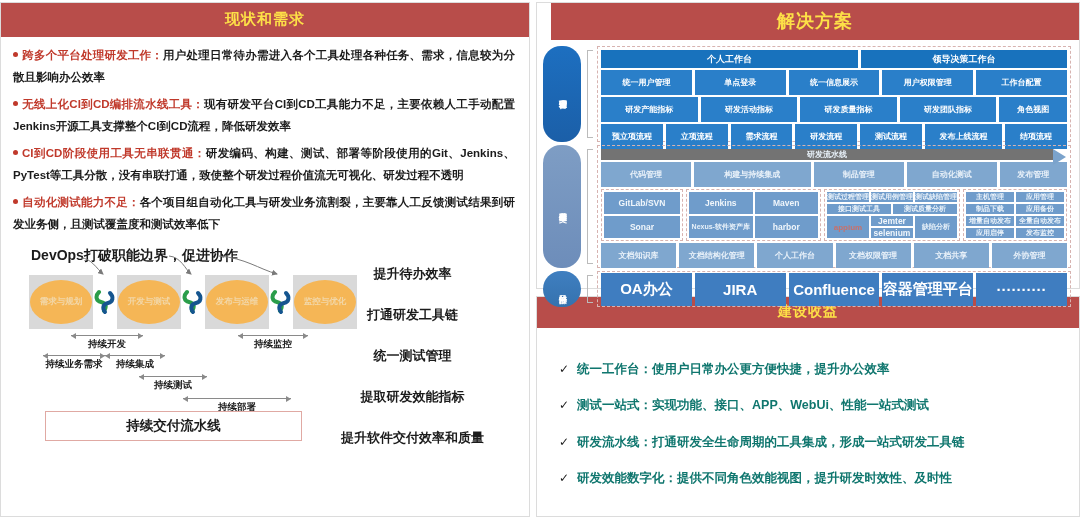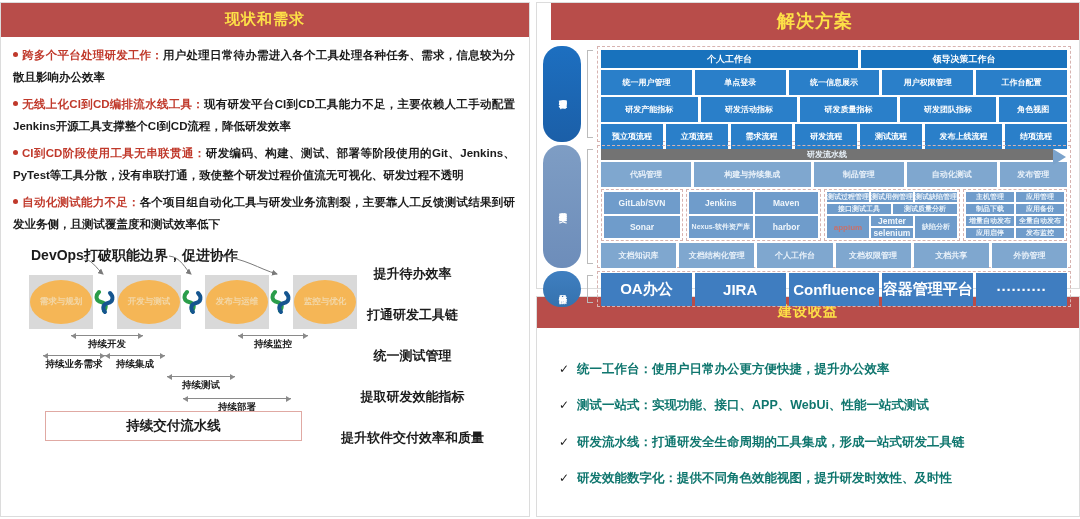--- a/index.html
+++ b/index.html
@@ -242,21 +242,21 @@
           <div class="arrow-label">持续监控</div>
         </div>
         <div class="arrow-seg" style="left:42px; top:112px; width:62px;">
           <div class="arrow-line" style="width:62px;"></div>
           <div class="arrow-label">持续业务需求</div>
         </div>
         <div class="arrow-seg" style="left:104px; top:112px; width:60px;">
           <div class="arrow-line" style="width:60px;"></div>
           <div class="arrow-label">持续集成</div>
         </div>
-        <div class="arrow-seg" style="left:166px; top:133px; width:68px;">
+        <div class="arrow-seg" style="left:138px; top:133px; width:68px;">
           <div class="arrow-line" style="width:68px;"></div>
           <div class="arrow-label">持续测试</div>
         </div>
         <div class="arrow-seg" style="left:182px; top:155px; width:108px;">
           <div class="arrow-line" style="width:108px;"></div>
           <div class="arrow-label">持续部署</div>
         </div>
 
         <div class="pipeline-box">持续交付流水线</div>
 

